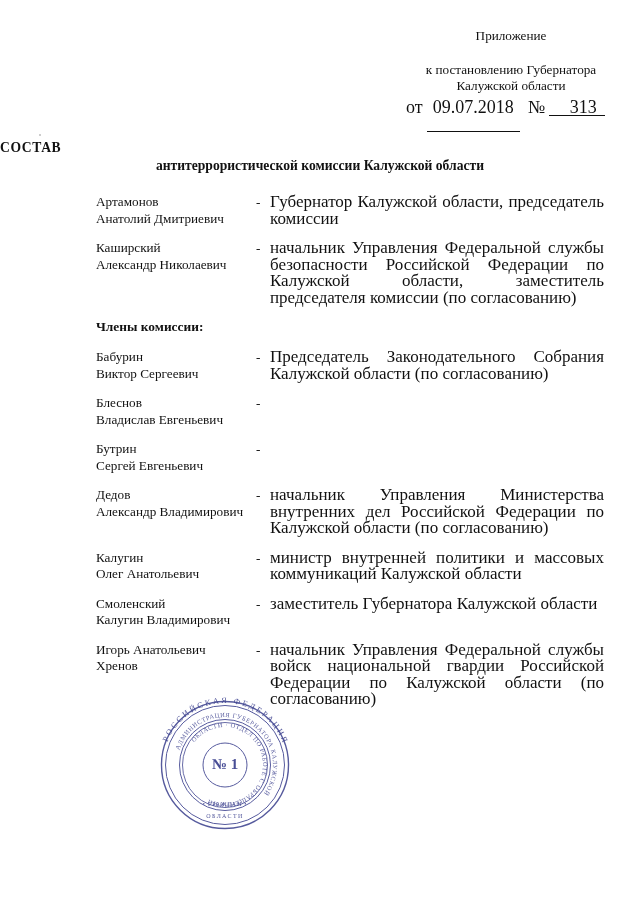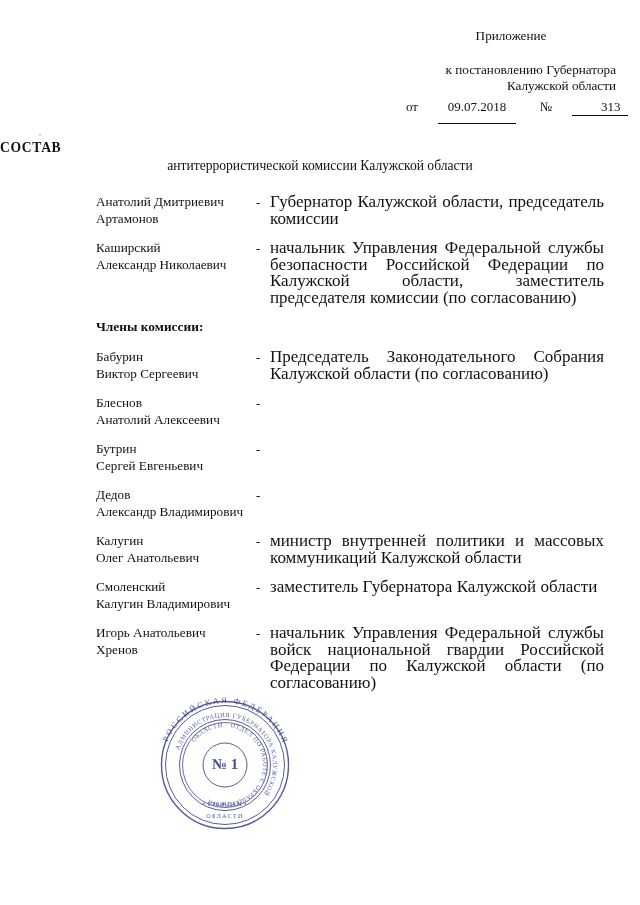--- a/index.html
+++ b/index.html
@@ -30,35 +30,34 @@
     top: 28px;
     width: 210px;
     font-size: 13.2px;
     line-height: 16.5px;
   }
   .header-block .line1 {
     text-align: center;
     margin-bottom: 17px;
   }
   .header-block .line {
-    text-align: right;
+    text-align: center;
     white-space: nowrap;
   }
   .date-row {
     margin-top: 4px;
     display: flex;
     align-items: baseline;
-    font-size: 13px;
+    font-size: 18px;
     white-space: nowrap;
-    gap: 16px;
   }
   .date-row .lbl { margin-right: 4px; }
   .date-row .val {
     border-bottom: 1px solid #111;
-    padding: 0 6px 8px 6px;
+    padding: 0 6px 16px 6px;
     display: inline-block;
     min-width: 66px;
     text-align: center;
   }
   .date-row .num-lbl { margin: 0 4px 0 8px; }
   .date-row .num-val {
     border-bottom: 1px solid #111;
     padding: 0 8px;
     display: inline-block;
     min-width: 40px;
@@ -75,21 +74,21 @@
     font-weight: bold;
     font-size: 13.6px;
     letter-spacing: 0.6px;
   }
   .subtitle {
     position: absolute;
     left: 0;
     top: 158px;
     width: 640px;
     text-align: center;
-    font-weight: normal;
+    font-weight: bold;
     font-size: 13.6px;
   }
 
   
   .roster {
     position: absolute;
     left: 96px;
     top: 194px;
     width: 508px;
   }
@@ -168,22 +167,22 @@
     </div>
   </div>
 
   <div class="title">СОСТАВ</div>
   <div class="subtitle">антитеррористической комиссии Калужской области</div>
 
   <div class="roster">
 
     <div class="entry leader">
       <div class="names">
+        <div>Артамонов</div>
         <div>Анатолий Дмитриевич</div>
-        <div>Артамонов</div>
       </div>
       <div class="dash">-</div>
       <div class="role">Губернатор Калужской области, председатель комиссии</div>
     </div>
 
     <div class="entry leader">
       <div class="names">
         <div>Каширский</div>
         <div>Александр Николаевич</div>
       </div>
@@ -198,39 +197,40 @@
         <div>Бабурин</div>
         <div>Виктор Сергеевич</div>
       </div>
       <div class="dash">-</div>
       <div class="role">Председатель Законодательного Собрания Калужской области (по согласованию)</div>
     </div>
 
     <div class="entry">
       <div class="names">
         <div>Блеснов</div>
-        <div>Анатолий Алексеевич</div>
+        <div>Владислав Евгеньевич</div>
       </div>
       <div class="dash">-</div>
     </div>
 
     <div class="entry">
       <div class="names">
         <div>Бутрин</div>
         <div>Сергей Евгеньевич</div>
       </div>
       <div class="dash">-</div>
     </div>
 
     <div class="entry">
       <div class="names">
         <div>Дедов</div>
         <div>Александр Владимирович</div>
       </div>
       <div class="dash">-</div>
+      <div class="role">начальник Управления Министерства внутренних дел Российской Федерации по Калужской области (по согласованию)</div>
     </div>
 
     <div class="entry">
       <div class="names">
         <div>Калугин</div>
         <div>Олег Анатольевич</div>
       </div>
       <div class="dash">-</div>
       <div class="role">министр внутренней политики и массовых коммуникаций Калужской области</div>
     </div>

